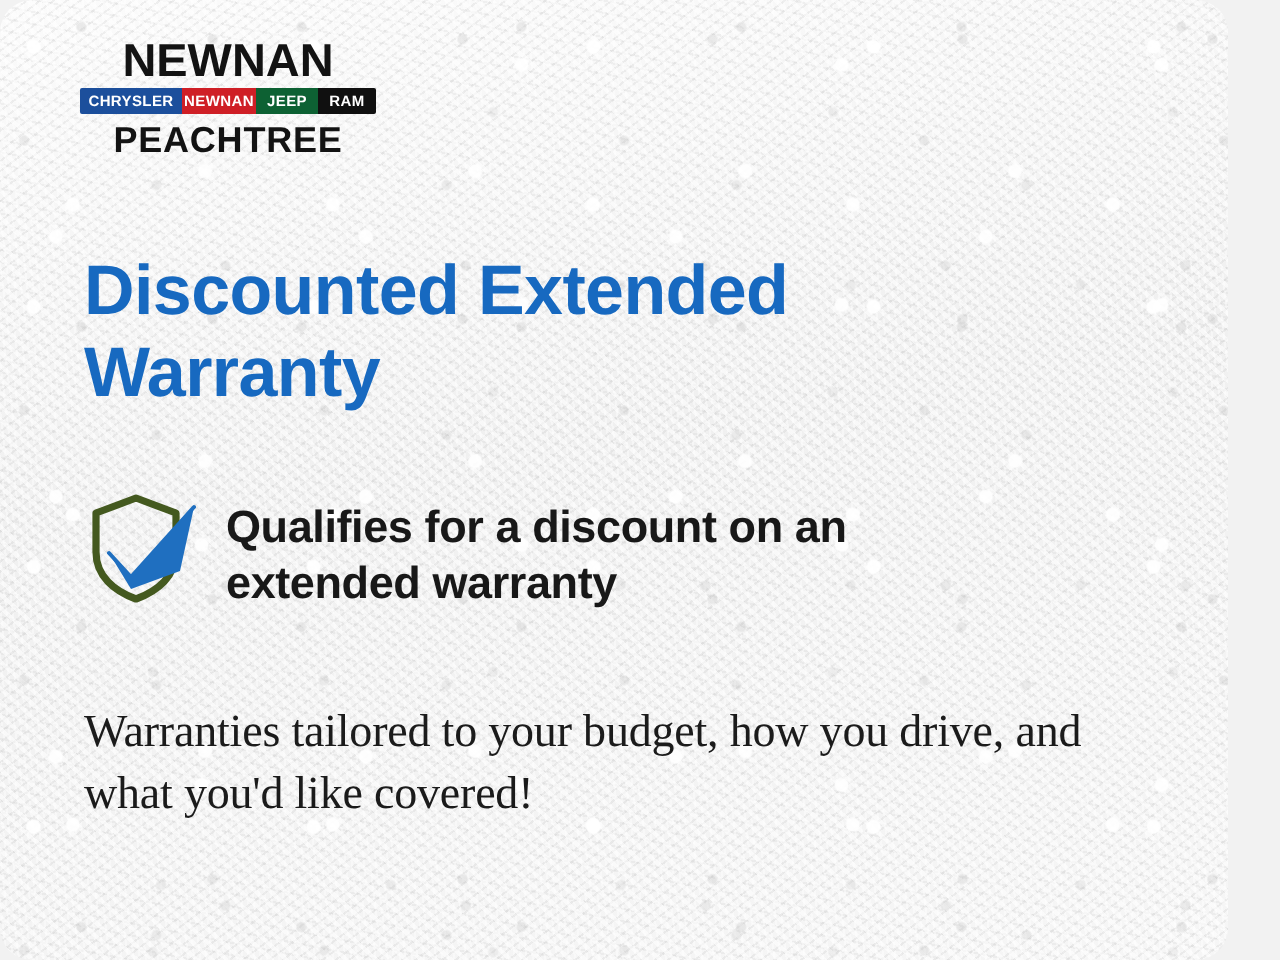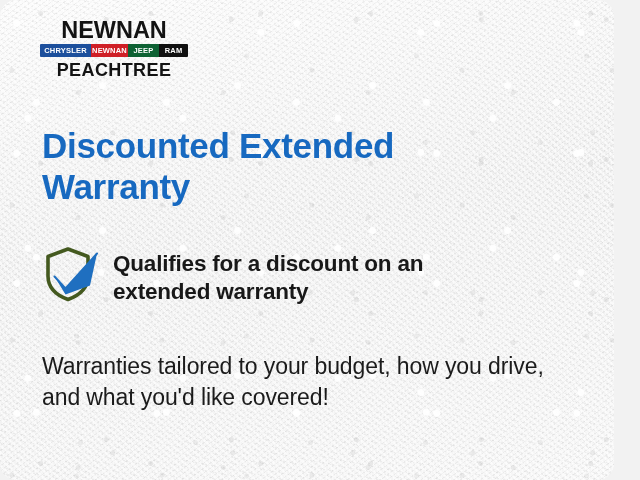--- a/index.html
+++ b/index.html
@@ -138,20 +138,21 @@
   #body-paragraph {
     position: absolute;
     left: 42px;
     top: 351px;
     width: 540px;
     font-size: 23px;
     font-weight: normal;
     line-height: 1.34;
     color: #1b1b1b;
     letter-spacing: -0.1px;
+    font-family: Liberation Serif, serif;
   }
 </style>
 </head>
 <body>
 
 <div id="slide">
 
   <div id="logo">
     <div id="logo-newnan" class="logo-word">
       <span class="cap">NEWNAN</span>

